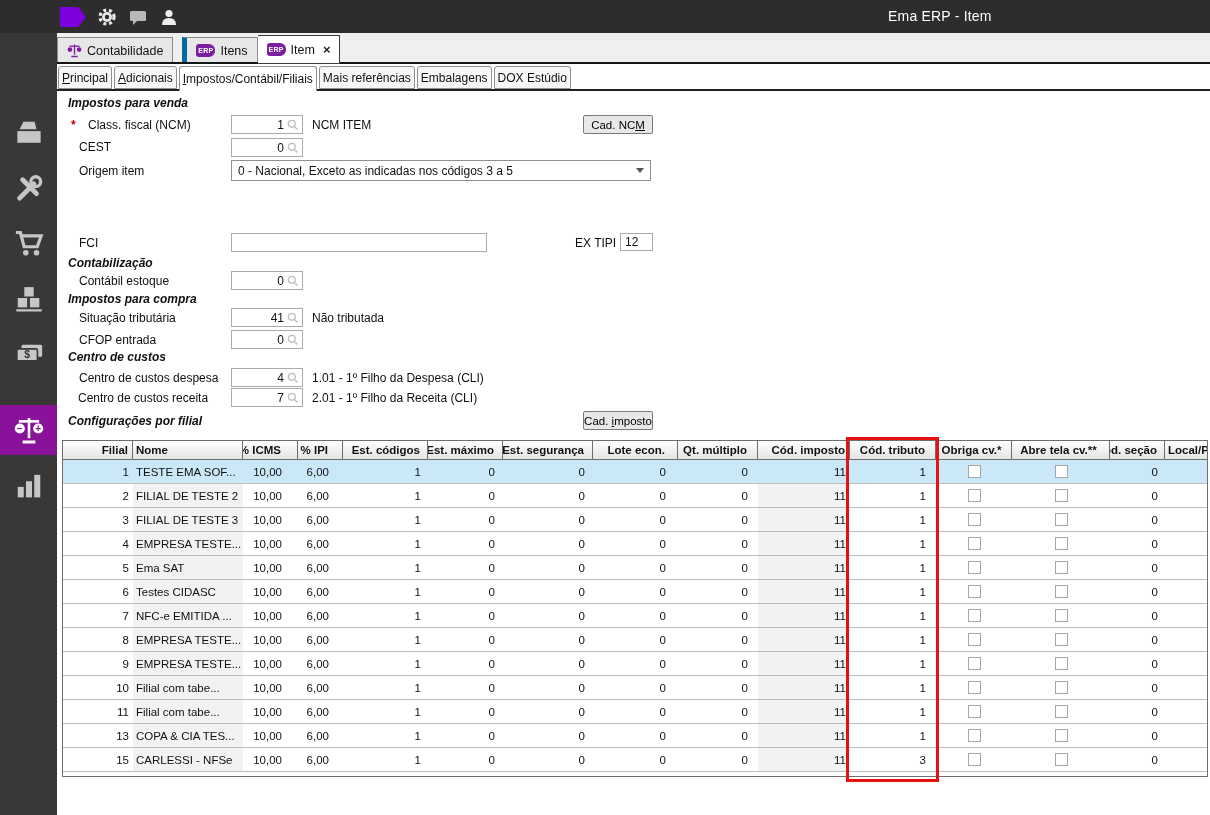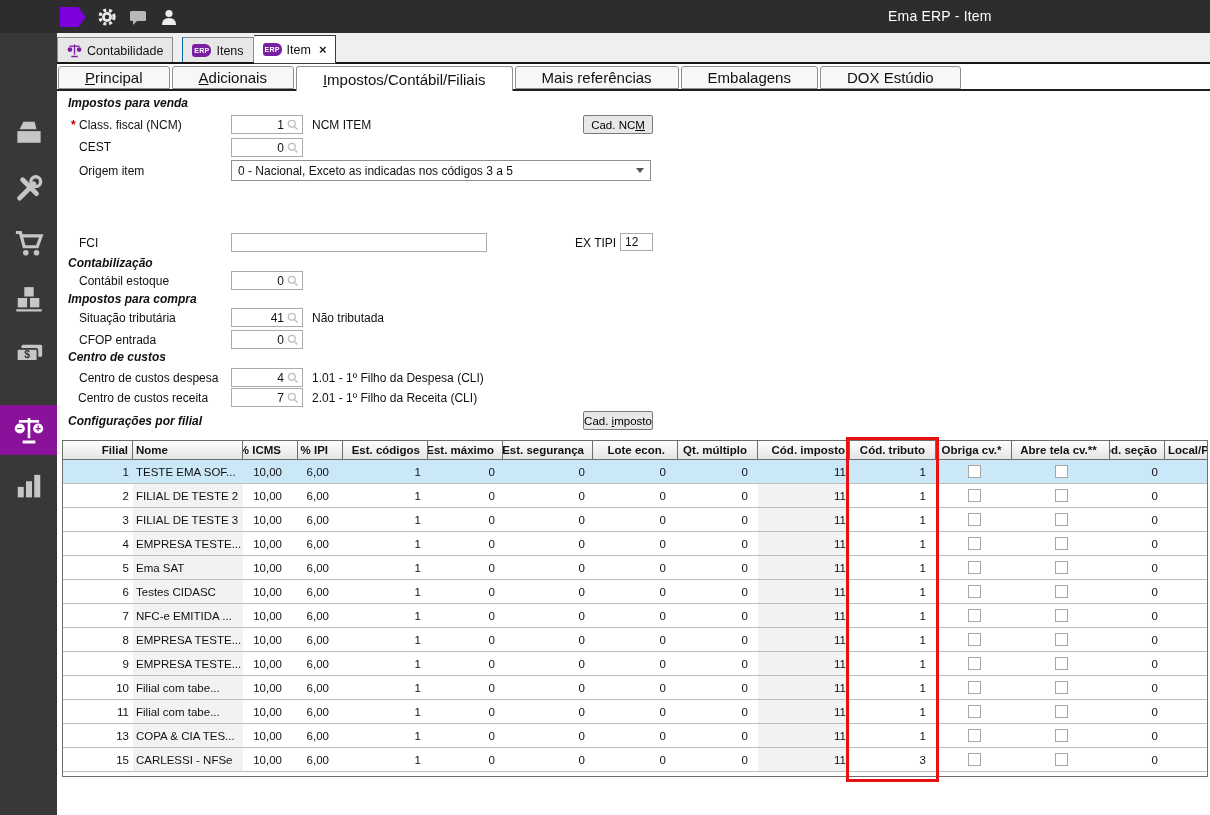--- a/index.html
+++ b/index.html
@@ -24,33 +24,33 @@
   .side-item.active { background:#8A119A; }
   .side-item svg { width:30px; height:30px; }
 
   
   .mtabstrip { position:absolute; left:57px; top:33px; width:1153px; height:31px; background:#EFEFEF; }
   .mtabline { position:absolute; left:0; bottom:0; width:100%; height:2px; background:#161616; z-index:1; }
   .mtabs { position:absolute; left:0; top:2px; display:flex; align-items:flex-end; height:29px; }
   .mtab { display:inline-flex; align-items:center; height:27px; padding:0 9px; background:#E7E7E7;
           border:1px solid #8C8C8C; border-left:none; font-size:12.5px; cursor:pointer; white-space:nowrap; }
   .mtab:first-child { border-left:1px solid #8C8C8C; }
-  .mtab.gap { margin-left:9px; border-left:1px solid #0369a1;margin-top:24px; }
+  .mtab.gap { margin-left:9px; border-left:5px solid #0369a1;margin-top:24px; }
   .mtab.active { background:#FFFFFF; height:29px; z-index:2; border-color:#3C3C3C; position:relative; }
   .mtab svg, .mtab .erpbadge { margin-right:5px; }
   .erpbadge { width:19px; height:13px; background:#7B1FA2; border-radius:3px 6px 6px 3px; color:#FFF;
               font-size:7px; font-weight:bold; display:inline-flex; align-items:center; justify-content:center; letter-spacing:.3px; }
   .mclose { margin-left:8px; font-size:13px; font-weight:bold; color:#222; cursor:pointer; line-height:1; }
 
   
   .stabstrip { position:absolute; left:57px; top:66px; width:1153px; height:25px; background:#FFFFFF; }
   .stabline { position:absolute; left:0; bottom:0; width:100%; height:2px; background:#1F1F1F; z-index:1; }
   .stabs { position:absolute; left:1px; top:0; display:flex; align-items:flex-start; }
-  .stab { display:inline-flex; align-items:center; height:23px; padding:0 26px; margin-right:2px; background:#F7F7F7;
-          border:1px solid #8F8F8F; border-radius:3px 3px 0 0; font-size:15px; cursor:pointer; white-space:nowrap; }
+  .stab { display:inline-flex; align-items:center; height:23px; padding:0 3px; margin-right:2px; background:#F7F7F7;
+          border:1px solid #8F8F8F; border-radius:3px 3px 0 0; font-size:12px; cursor:pointer; white-space:nowrap; }
   .stab.active { background:#FFFFFF; height:25px; z-index:2; position:relative; border-bottom:none; }
   .u { text-decoration:underline; }
 
   
   .content-bg { position:absolute; left:57px; top:64px; width:1153px; height:751px; background:#FFFFFF; z-index:0; }
   .sec { position:absolute; font-size:12px; font-weight:bold; color:#101010;font-style:italic; }
   .lbl { position:absolute; font-size:12px; color:#101010; }
   .req { position:absolute; font-size:12px; color:#C00000; font-weight:bold; }
   .desc { position:absolute; font-size:12px; color:#101010; }
   .lookup { position:absolute; width:72px; height:19px; border:1px solid #ABABAB; background:#FFF;
@@ -201,21 +201,21 @@
       </div>
     <div class="stab">
         <span>DOX Estúdio</span>
       </div>
   </div>
 </div>
 
 <div class="sec" style="left:68px; top:96px">Impostos para venda</div>
 
 <span class="req" style="left:71px; top:118px">*</span>
-<div class="lbl" style="left:79px; top:118px">Class. fiscal (NCM)</div>
+<div class="lbl" style="left:88px; top:118px">Class. fiscal (NCM)</div>
 <div class="lookup" style="left:231px; top:115px">
   <span>1</span>
   <svg viewBox="0 0 12 12">
       <circle cx="4.8" cy="4.8" r="3.4" fill="none" stroke="#C0C0C0" stroke-width="1.4"></circle>
       <path d="M7.4 7.4 L10.6 10.6" stroke="#C0C0C0" stroke-width="1.4"></path>
     </svg>
 </div>
 <div class="desc" style="left:312px; top:118px">NCM ITEM</div>
 <div class="btn" style="left:583px; top:115px">
   <span><span>Cad. NC</span><span class="u">M</span><span></span></span>

